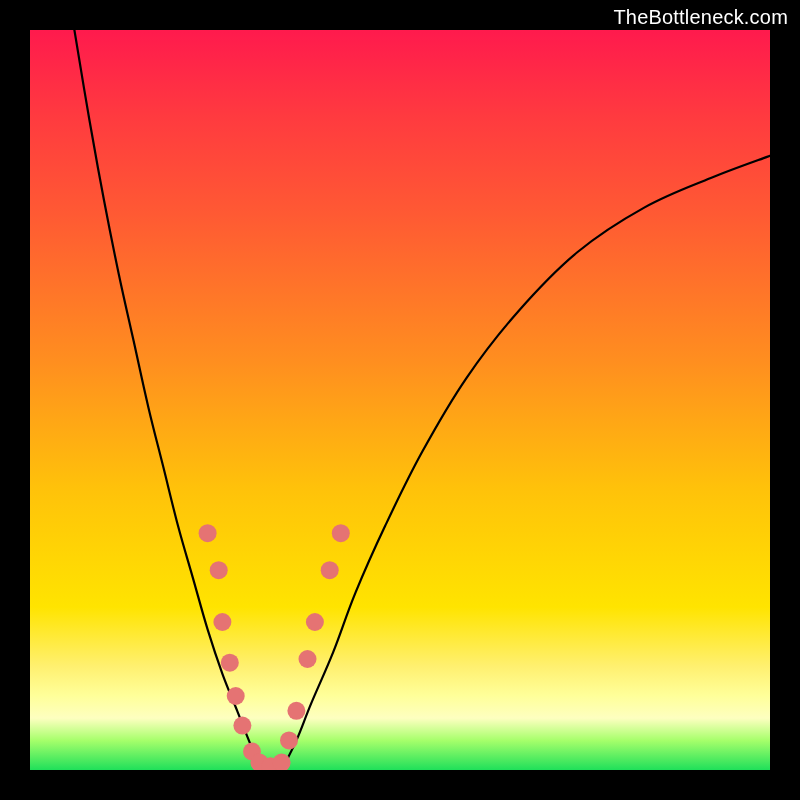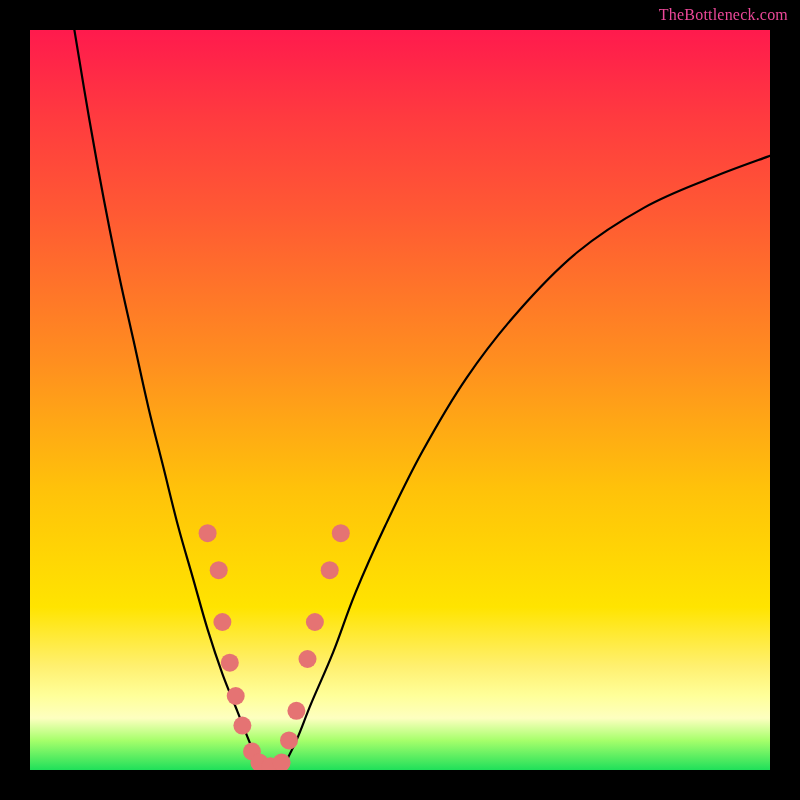--- a/index.html
+++ b/index.html
@@ -38,26 +38,25 @@
       #ffff9a 90%,
       #fdffc0 93%,
       #a6ff6b 96%,
       #1fe05a 100%
     );
   }
   .watermark {
     position: absolute;
     top: 6px;
     right: 12px;
-    color: #ec4899;
-    font-size: 16px;
+    color: #ffffff;
+    font-size: 20px;
     letter-spacing: 0.2px;
     user-select: none;
     pointer-events: none;
-    font-family: Liberation Serif, serif;
   }
   svg {
     position: absolute;
     left: 0;
     top: 0;
     pointer-events: none;
   }
 </style>
 </head>
 <body>

